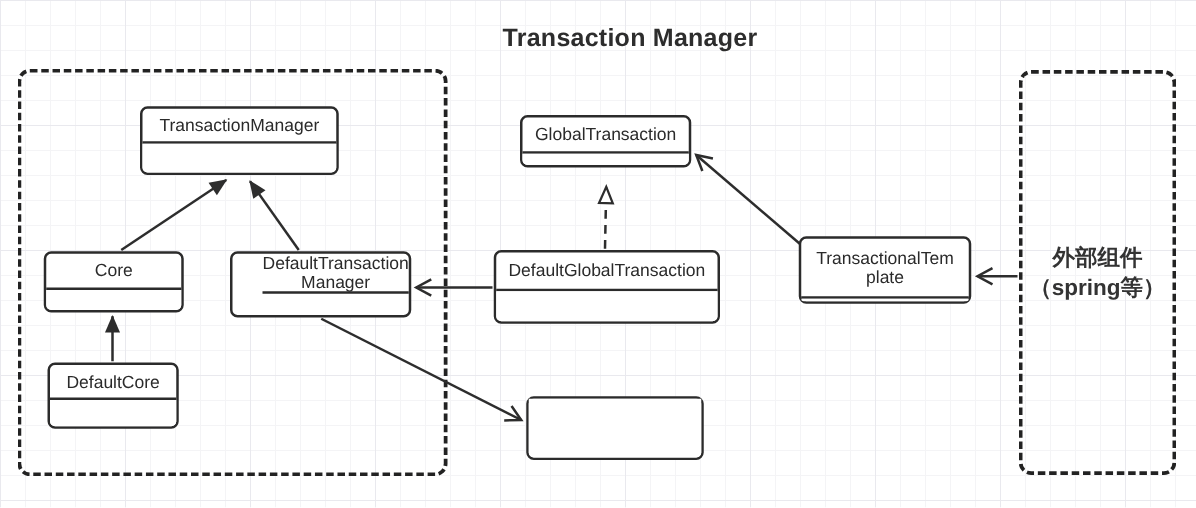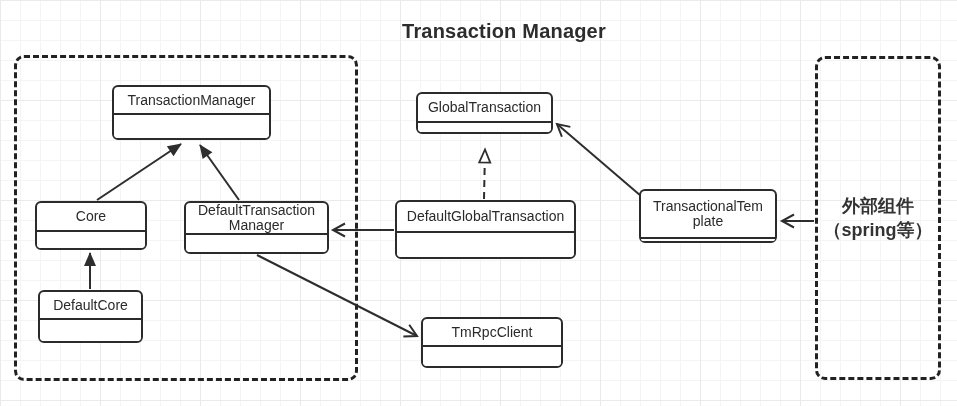--- a/index.html
+++ b/index.html
@@ -125,21 +125,21 @@
     <div class="uml-body"></div>
   </div>
 
   <div class="uml-box" style="left:38px; top:290px; width:105px; height:53px;">
     <div class="uml-title" style="height:28px">
       <span>DefaultCore</span>
     </div>
     <div class="uml-body"></div>
   </div>
 
-  <div class="uml-box" style="left:184px; top:201px; width:145px; height:53px;">
+  <div class="uml-box" style="left:184px; top:201px; width:145px; height:53px;align-items:flex-end;">
     <div class="uml-title" style="height:32px">
       <span>DefaultTransaction</span>
       <span>Manager</span>
     </div>
     <div class="uml-body"></div>
   </div>
 
   <div class="uml-box" style="left:416px; top:92px; width:137px; height:42px;">
     <div class="uml-title" style="height:29px">
       <span>GlobalTransaction</span>
@@ -156,19 +156,16 @@
 
   <div class="uml-box" style="left:639px; top:189px; width:138px; height:54px;">
     <div class="uml-title" style="height:48px">
       <span>TransactionalTem</span>
       <span>plate</span>
     </div>
     <div class="uml-body"></div>
   </div>
 
   <div class="uml-box" style="left:421px; top:317px; width:142px; height:51px;">
-    <div class="uml-title" style="height:28px">
-      <span>TmRpcClient</span>
-    </div>
     <div class="uml-body"></div>
   </div>
 
 </div>
 
 </body></html>

